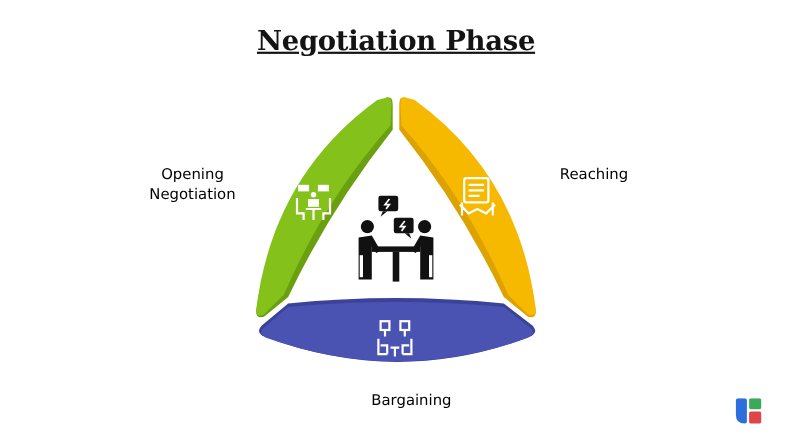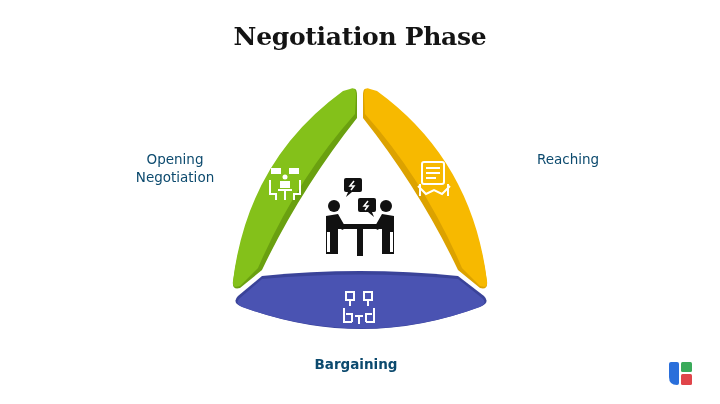--- a/index.html
+++ b/index.html
@@ -4,28 +4,29 @@
   <style>
     html, body { margin: 0; padding: 0; }
     body {
       width: 720px; height: 404px; background: #ffffff; position: relative; overflow: hidden;
       font-family: "DejaVu Sans", sans-serif;
     }
     .title {
       position: absolute; left: 0; top: 22px; width: 720px; text-align: center;
       font-family: "DejaVu Serif", serif; font-weight: bold; font-size: 25px; color: #141414;
       letter-spacing: -0.3px;
+      text-decoration: underline;
     }
     .label {
       position: absolute; font-family: "DejaVu Sans", sans-serif; font-size: 13.5px; line-height: 18px;
-      color: #0c4a6e; text-align: center; font-weight: 500;
+      color: #000000; text-align: center; font-weight: 500;
     }
     .label-left { left: 115px; top: 150px; width: 120px; }
-    .label-right { left: 508px; top: 150px; width: 120px; }
-    .label-bottom { left: 296px; top: 355px; width: 120px; font-weight: bold; }
+    .label-right { left: 480px; top: 150px; width: 120px; }
+    .label-bottom { left: 314px; top: 355px; width: 120px; }
     svg.diagram { position: absolute; left: 0; top: 0; }
     .logo { position: absolute; left: 668px; top: 362px; width: 26px; height: 24px; }
   </style>
 </head>
 <body>
 
 <div class="title">Negotiation Phase</div>
 
 <div class="label label-left">
   <div>Opening</div>

